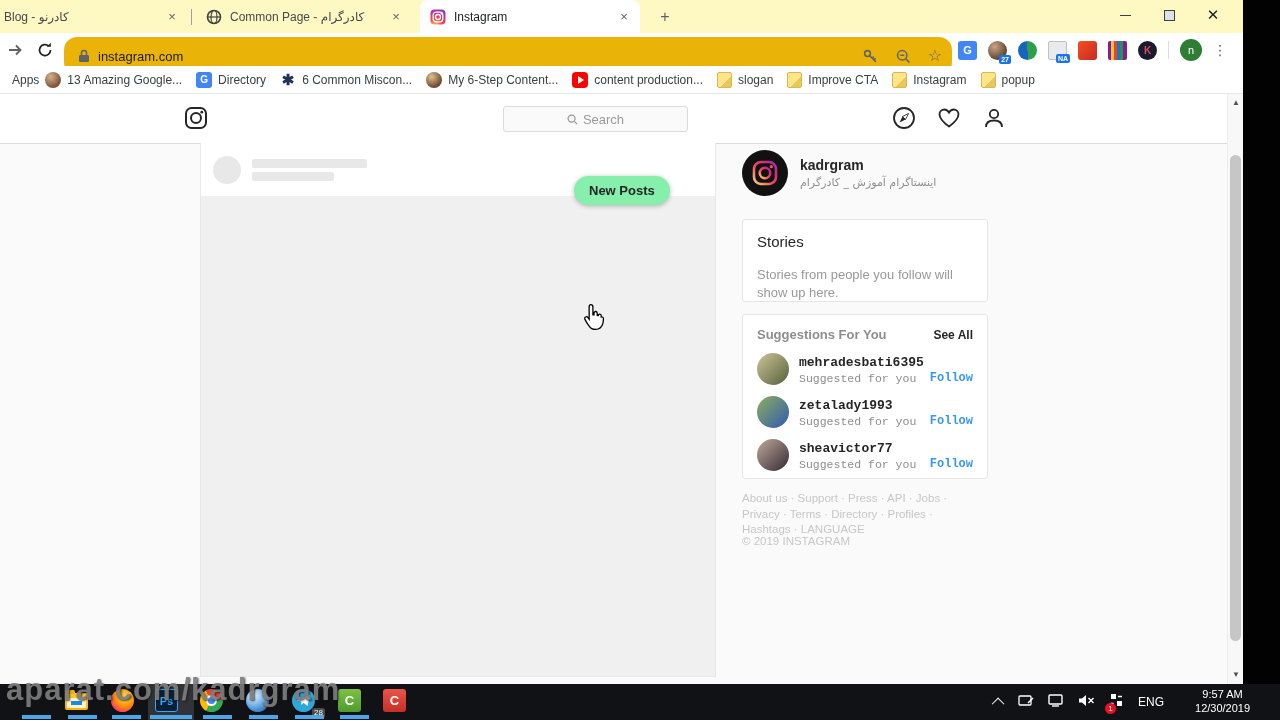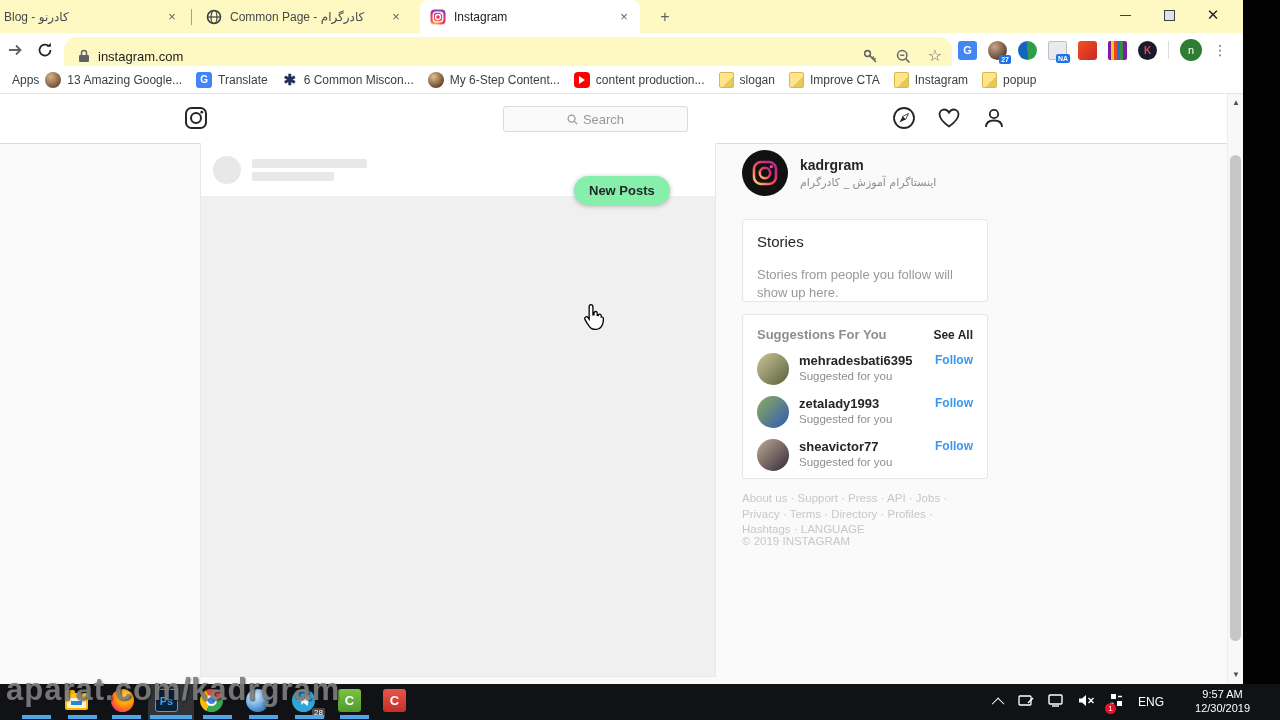--- a/index.html
+++ b/index.html
@@ -17,21 +17,21 @@
   .favicon{width:16px;height:16px;margin:0 8px 0 10px;flex:none;}
   #win-controls{position:absolute;right:37px;top:0;height:30px;display:flex;}
   .wc{width:44px;height:30px;display:flex;align-items:center;justify-content:center;color:#3c4043;}
   .wc-min{width:11px;height:1px;background:#3c4043;display:inline-block;}
   .wc-restore{width:9px;height:9px;border:1px solid #3c4043;display:inline-block;position:relative;background:#dee1e6;}
   .wc-restore:before{content:"";position:absolute;left:2px;top:-4px;width:9px;height:9px;border:1px solid #3c4043;z-index:-1;}
   .wc-close{font-size:15px;color:#202124;}
 
   #toolbar{position:absolute;left:0;top:33px;width:1243px;height:33px;background:#fff;}
   .navbtn{position:absolute;top:4px;width:26px;height:26px;display:flex;align-items:center;justify-content:center;border-radius:50%;}
-  #omnibox{position:absolute;left:64px;top:4px;width:888px;height:38px;background:#fef9c3;border-radius:13px;display:flex;align-items:center;}
+  #omnibox{position:absolute;left:64px;top:4px;width:888px;height:38px;background:#eab308;border-radius:13px;display:flex;align-items:center;}
   #omni-url{font-size:13px;color:#202124;margin-left:8px;}
   .omni-right{position:absolute;display:flex;align-items:center;right:10px;gap:16px;}
   #extbar{position:absolute;left:958px;top:4px;height:26px;display:flex;align-items:center;gap:11px;}
   .ext-ic{width:19px;height:19px;position:relative;flex:none;}
   .badge-sm{position:absolute;right:-4px;bottom:-4px;background:#1a73e8;color:#fff;font-size:7px;font-weight:bold;
             padding:1px 2px;border-radius:2px;line-height:1;}
   .ext-sep{width:1px;height:18px;background:#dadce0;}
   #profile-chip{width:22px;height:22px;border-radius:50%;background:#2e7d32;color:#fff;font-size:11px;
                 display:flex;align-items:center;justify-content:center;}
   .dots{color:#5f6368;font-size:14px;letter-spacing:0;line-height:4px;text-align:center;width:14px;}
@@ -71,21 +71,21 @@
   #prof-name{font-size:14px;font-weight:bold;color:#262626;}
   #prof-cap{font-size:11px;color:#8e8e8e;margin-top:3px;font-family:"DejaVu Sans",sans-serif;}
   .card{position:absolute;left:0;width:246px;background:#fff;border:1px solid #e6e6e6;border-radius:3px;box-sizing:border-box;}
   #stories-card{top:125px;height:83px;padding:13px 14px;}
   #stories-title{font-size:15px;color:#262626;}
   #stories-body{font-size:13px;color:#999;margin-top:16px;line-height:1.35;}
   #sugg-card{top:220px;height:165px;padding:12px 14px;}
   #sugg-head{display:flex;justify-content:space-between;align-items:center;}
   #sugg-title{font-size:13px;font-weight:600;color:#8e8e8e;}
   #sugg-seeall{font-size:12px;font-weight:600;color:#262626;}
-  .sg-row{display:flex;align-items:flex-start;margin-top:11px;}
+  .sg-row{display:flex;align-items:flex-end;margin-top:11px;font-family:Liberation Mono, monospace;}
   .sg-av{width:32px;height:32px;border-radius:50%;flex:none;}
   .sg-texts{margin-left:10px;flex:1;}
   .sg-name{font-size:13px;font-weight:bold;color:#262626;}
   .sg-sub{font-size:11.5px;color:#8e8e8e;margin-top:2px;}
   .sg-follow{font-size:12px;font-weight:600;color:#3897f0;}
   #ig-footer{position:absolute;top:397px;left:0;width:242px;font-size:11.5px;color:#c7c7c7;line-height:1.35;}
   #ig-copy{position:absolute;top:441px;left:0;font-size:11.5px;color:#c7c7c7;}
 
   
   #scrollbar{position:absolute;left:1227px;top:0;width:16px;height:590px;background:#f8f8f8;border-left:1px solid #ececec;box-sizing:border-box;}
@@ -217,21 +217,21 @@
 
   <div id="bookmarks">
     <span id="bm-apps">Apps</span>
     <div id="bm-items">
         <div class="bm-item">
           <span class="bm-ic bi-avatar"></span>
           <span class="bm-label">13 Amazing Google...</span>
         </div>
         <div class="bm-item">
           <span class="bm-ic bi-translate">G</span>
-          <span class="bm-label">Translate</span>
+          <span class="bm-label">Directory</span>
         </div>
         <div class="bm-item">
           <span class="bm-ic bi-flower">✱</span>
           <span class="bm-label">6 Common Miscon...</span>
         </div>
         <div class="bm-item">
           <span class="bm-ic bi-avatar2"></span>
           <span class="bm-label">My 6-Step Content...</span>
         </div>
         <div class="bm-item">

